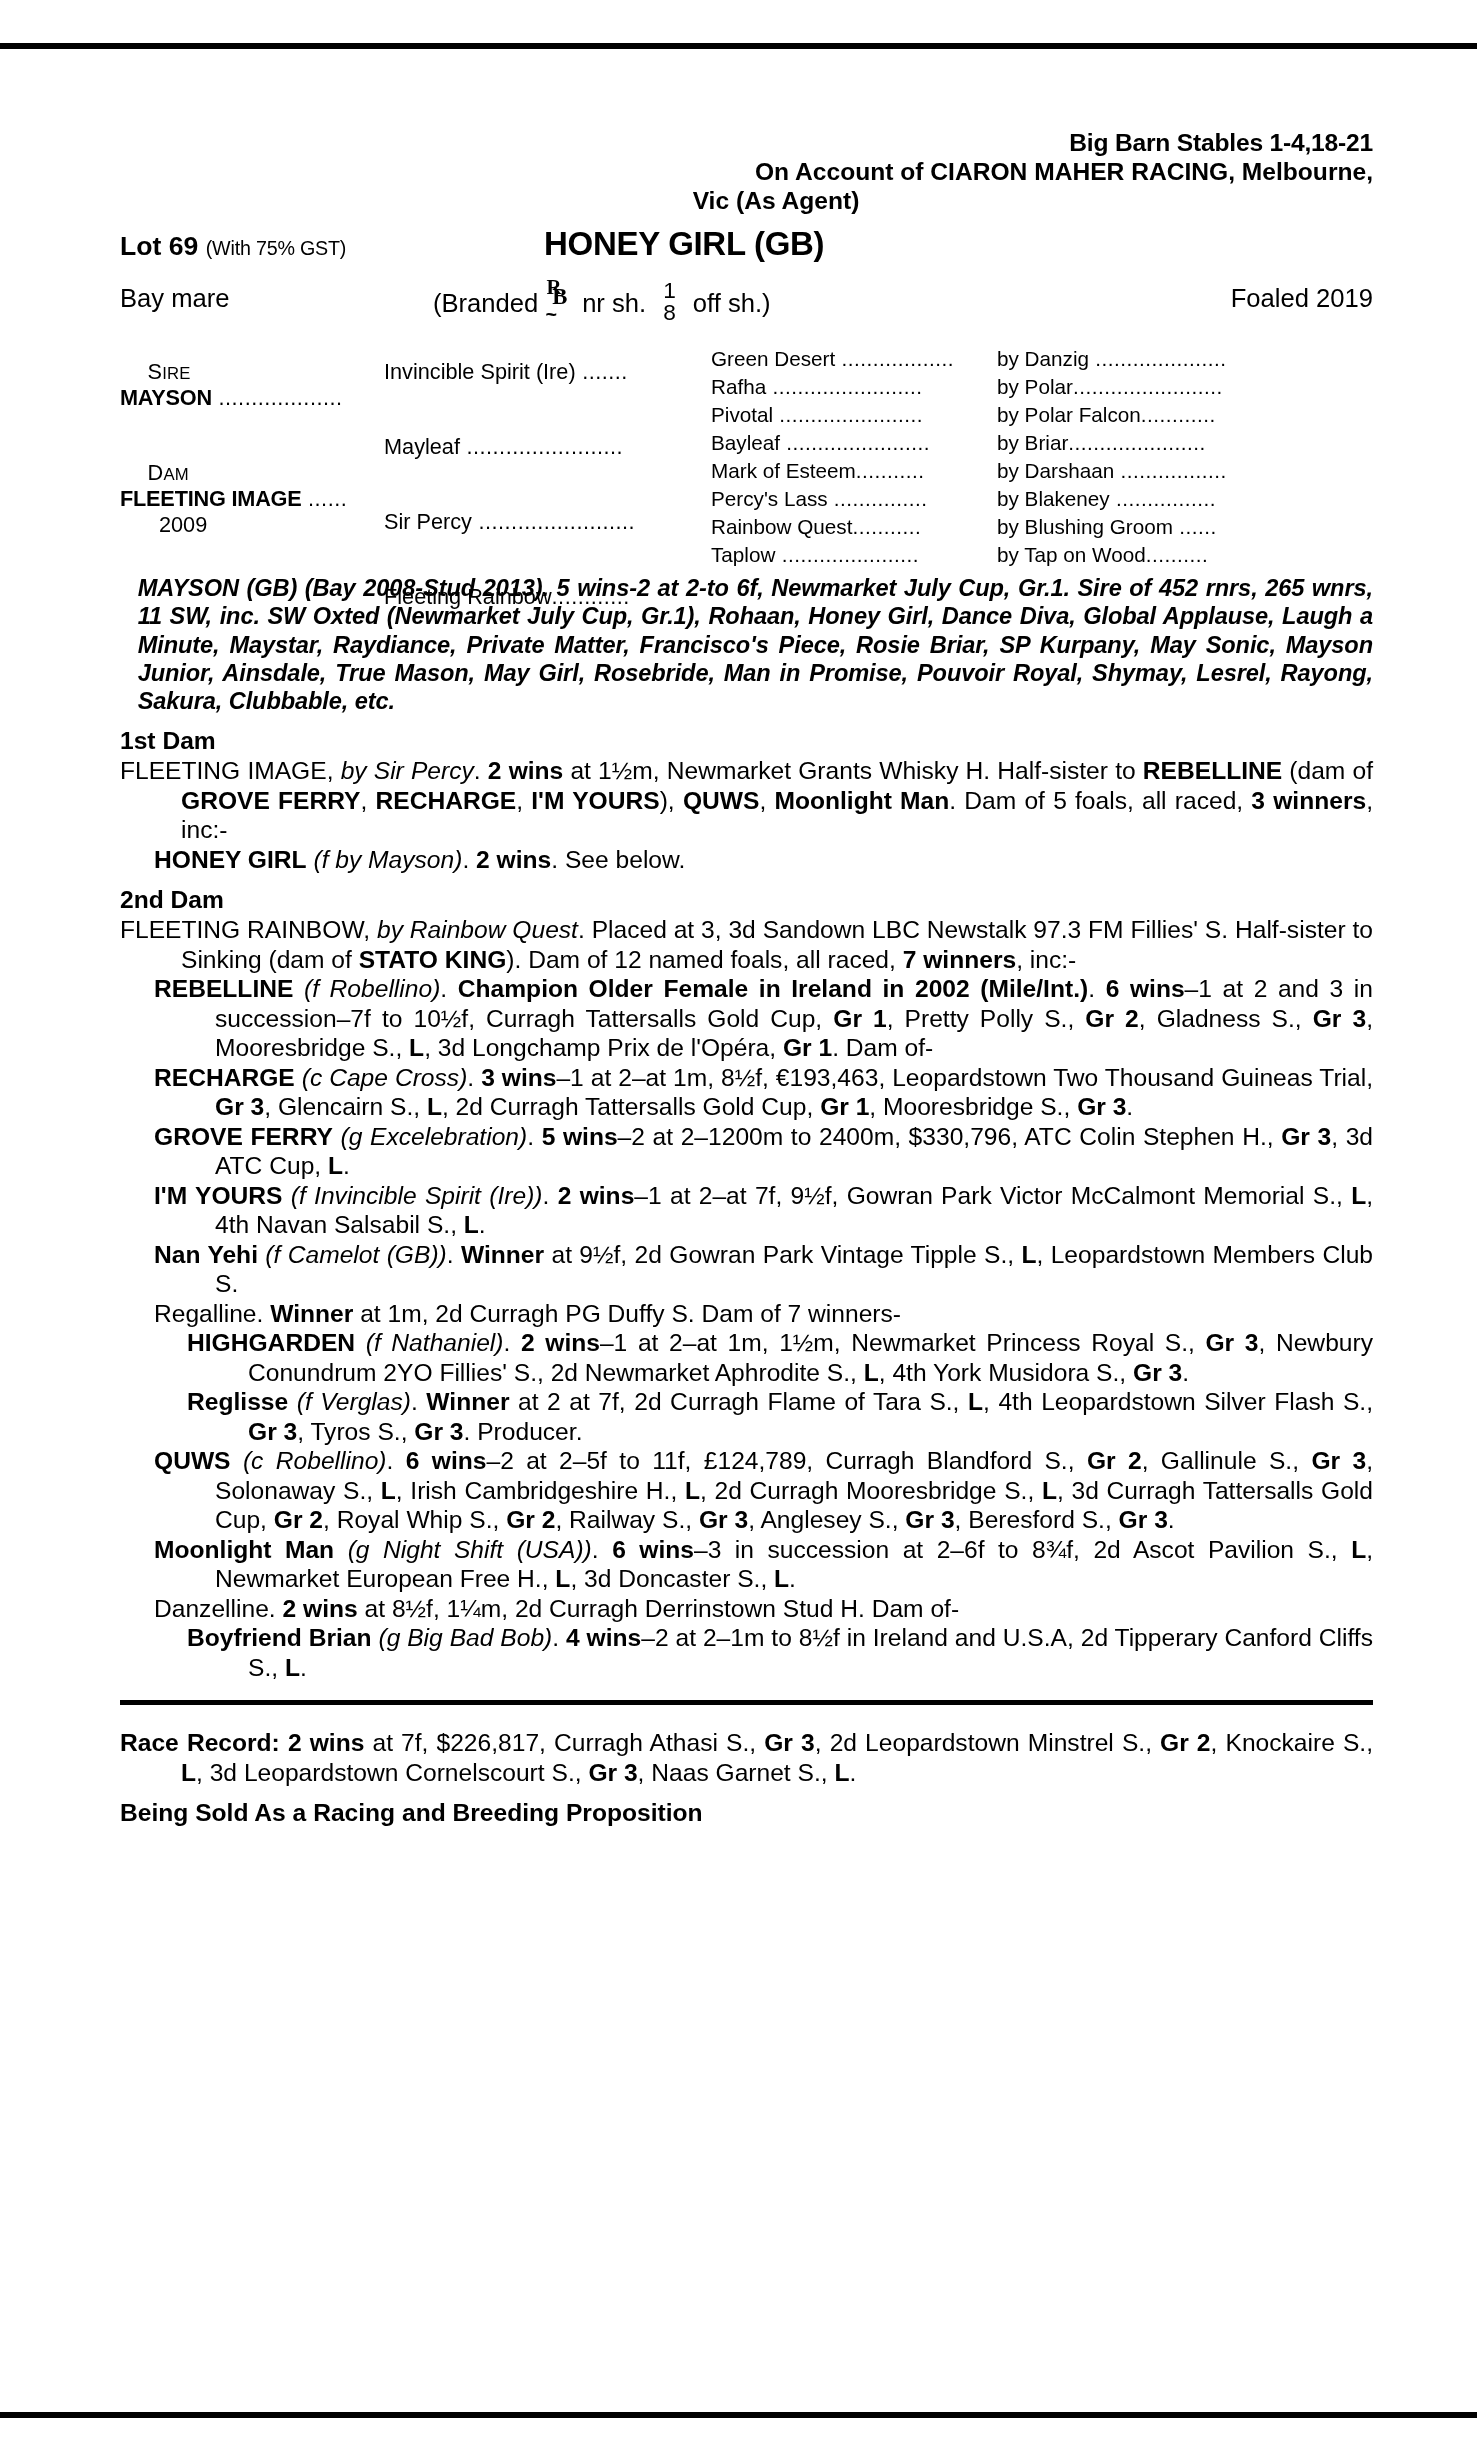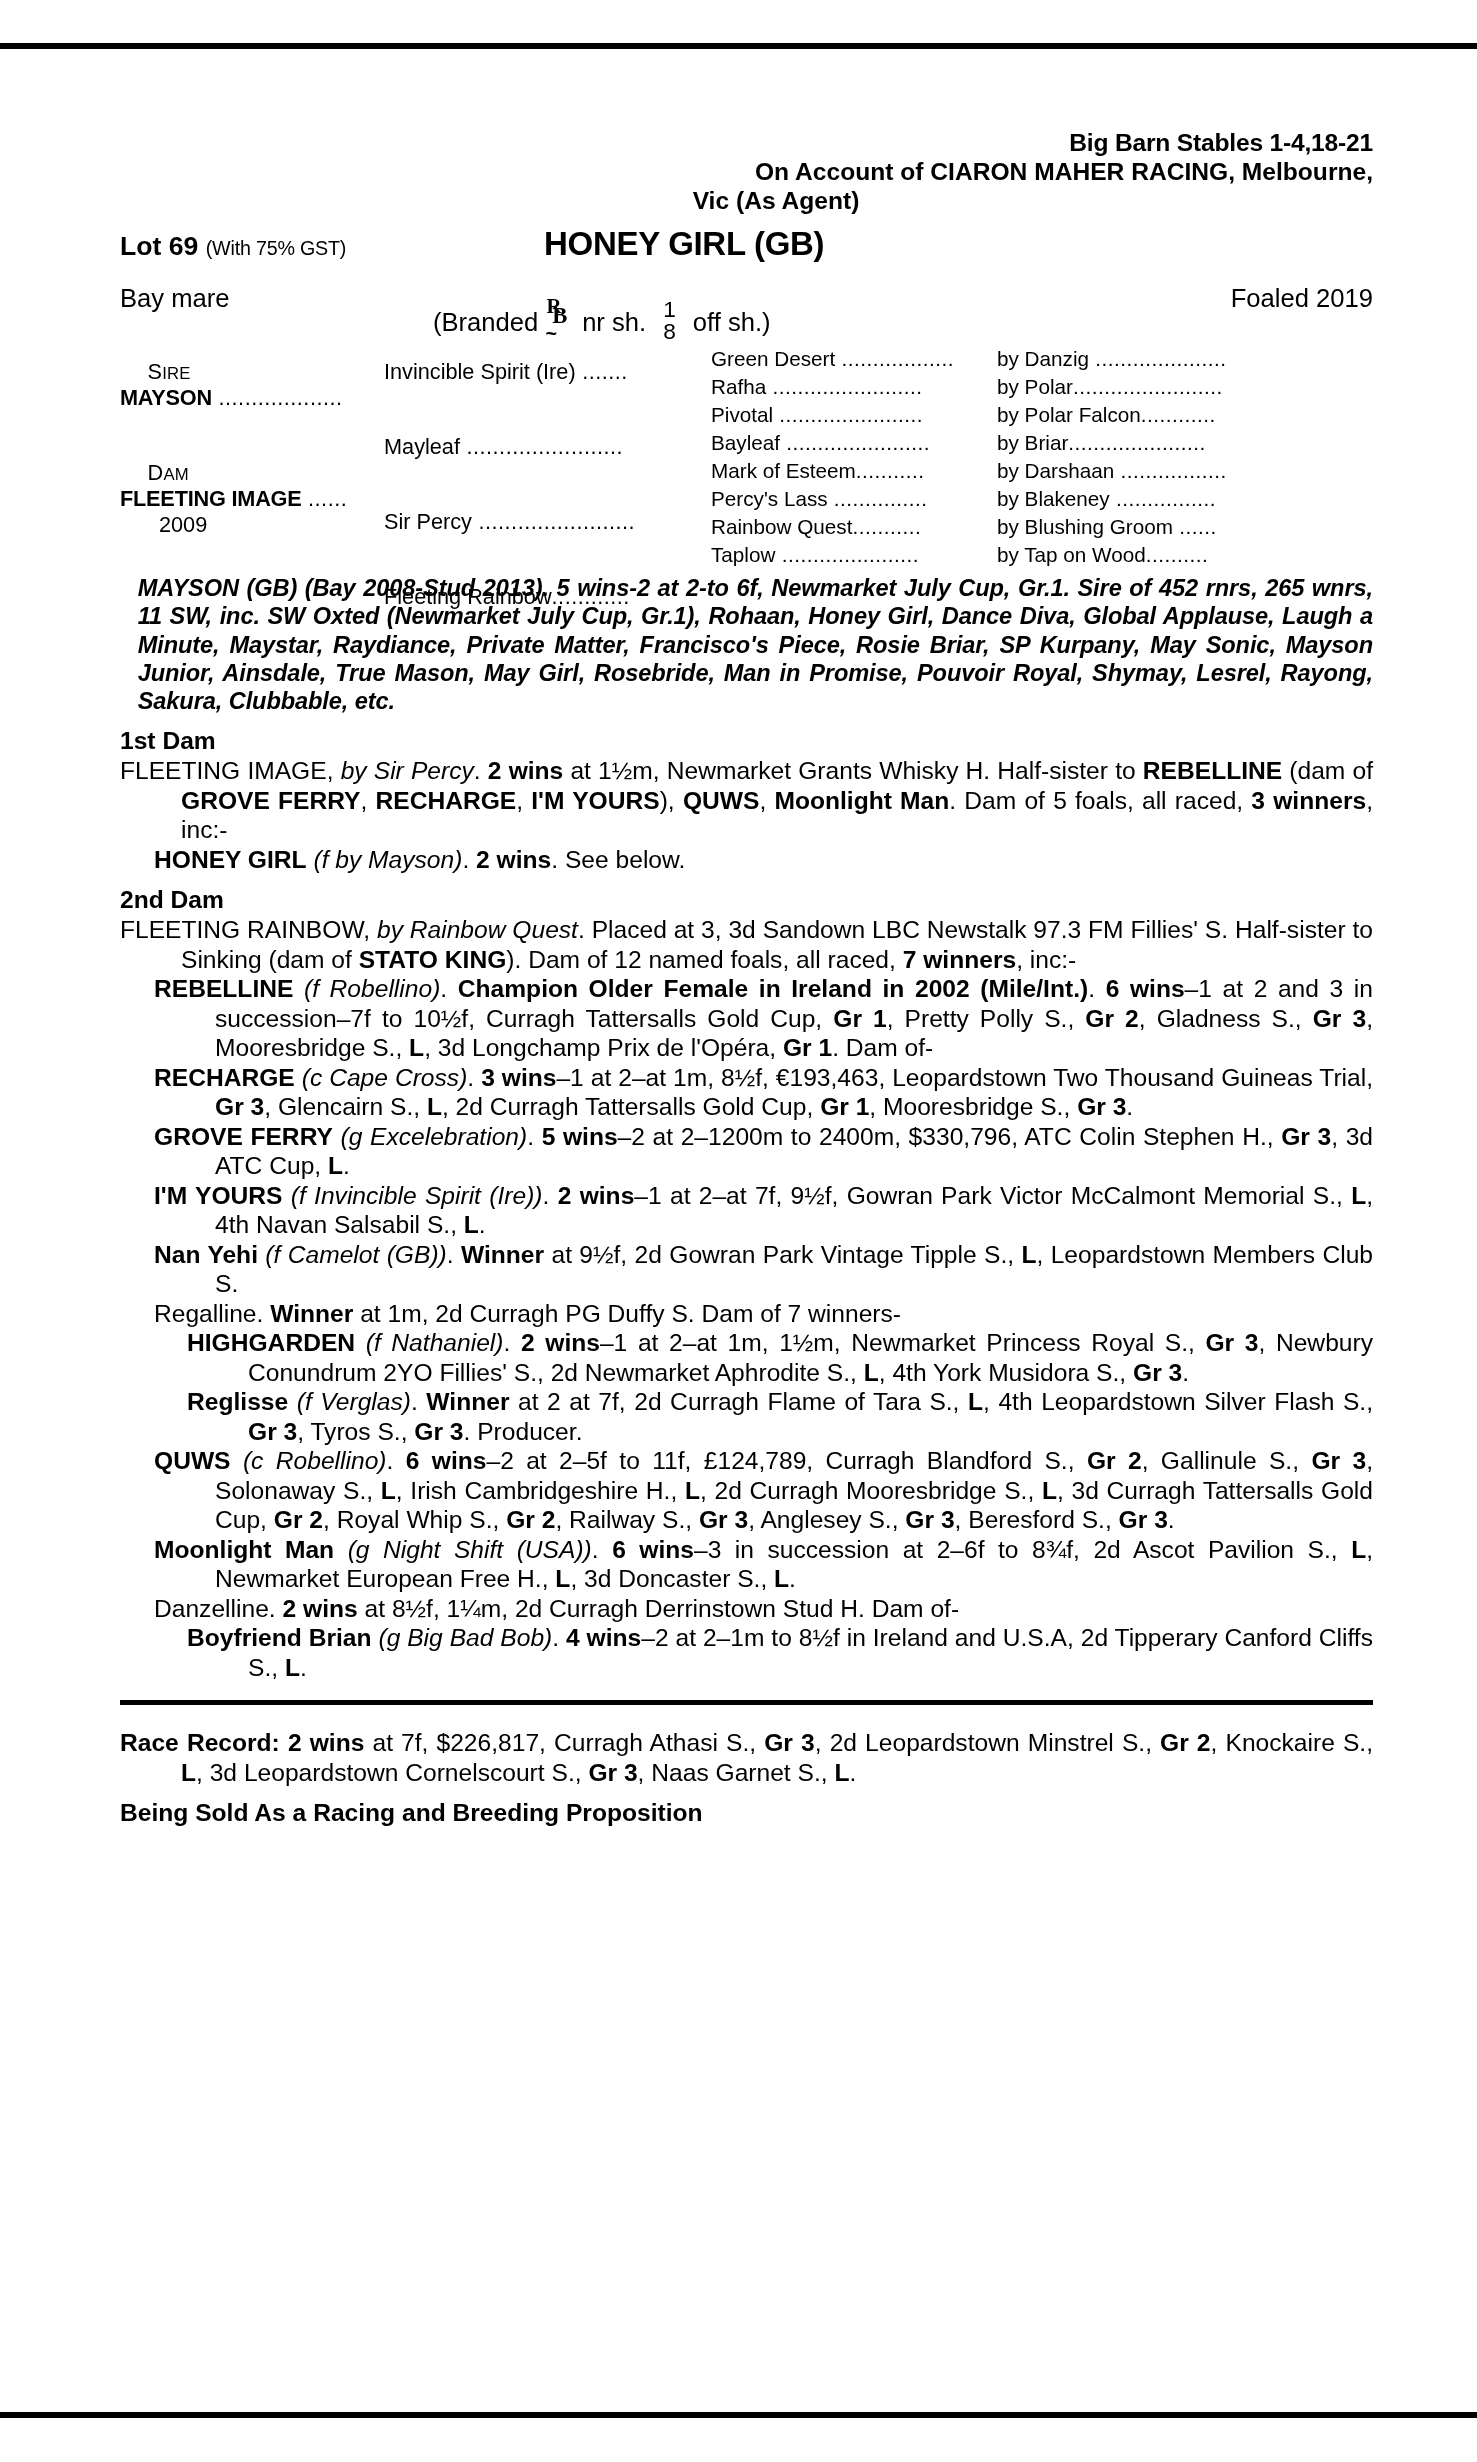--- a/index.html
+++ b/index.html
@@ -97,21 +97,21 @@
     position: relative;
     height: 51px;
   }
   .desc-colour {
     position: absolute;
     left: 0; top: 7.9px;
     font-size: 25.6px;
   }
   .desc-brand {
     position: absolute;
-    left: 313px; top: 23px;
+    left: 313px; top: 4px;
     font-size: 25.6px;
     white-space: nowrap;
   }
   .brand-mark {
     display: inline-block;
     position: relative;
     width: 29.6px;
     height: 27.6px;
     vertical-align: -6.9px;
   }

